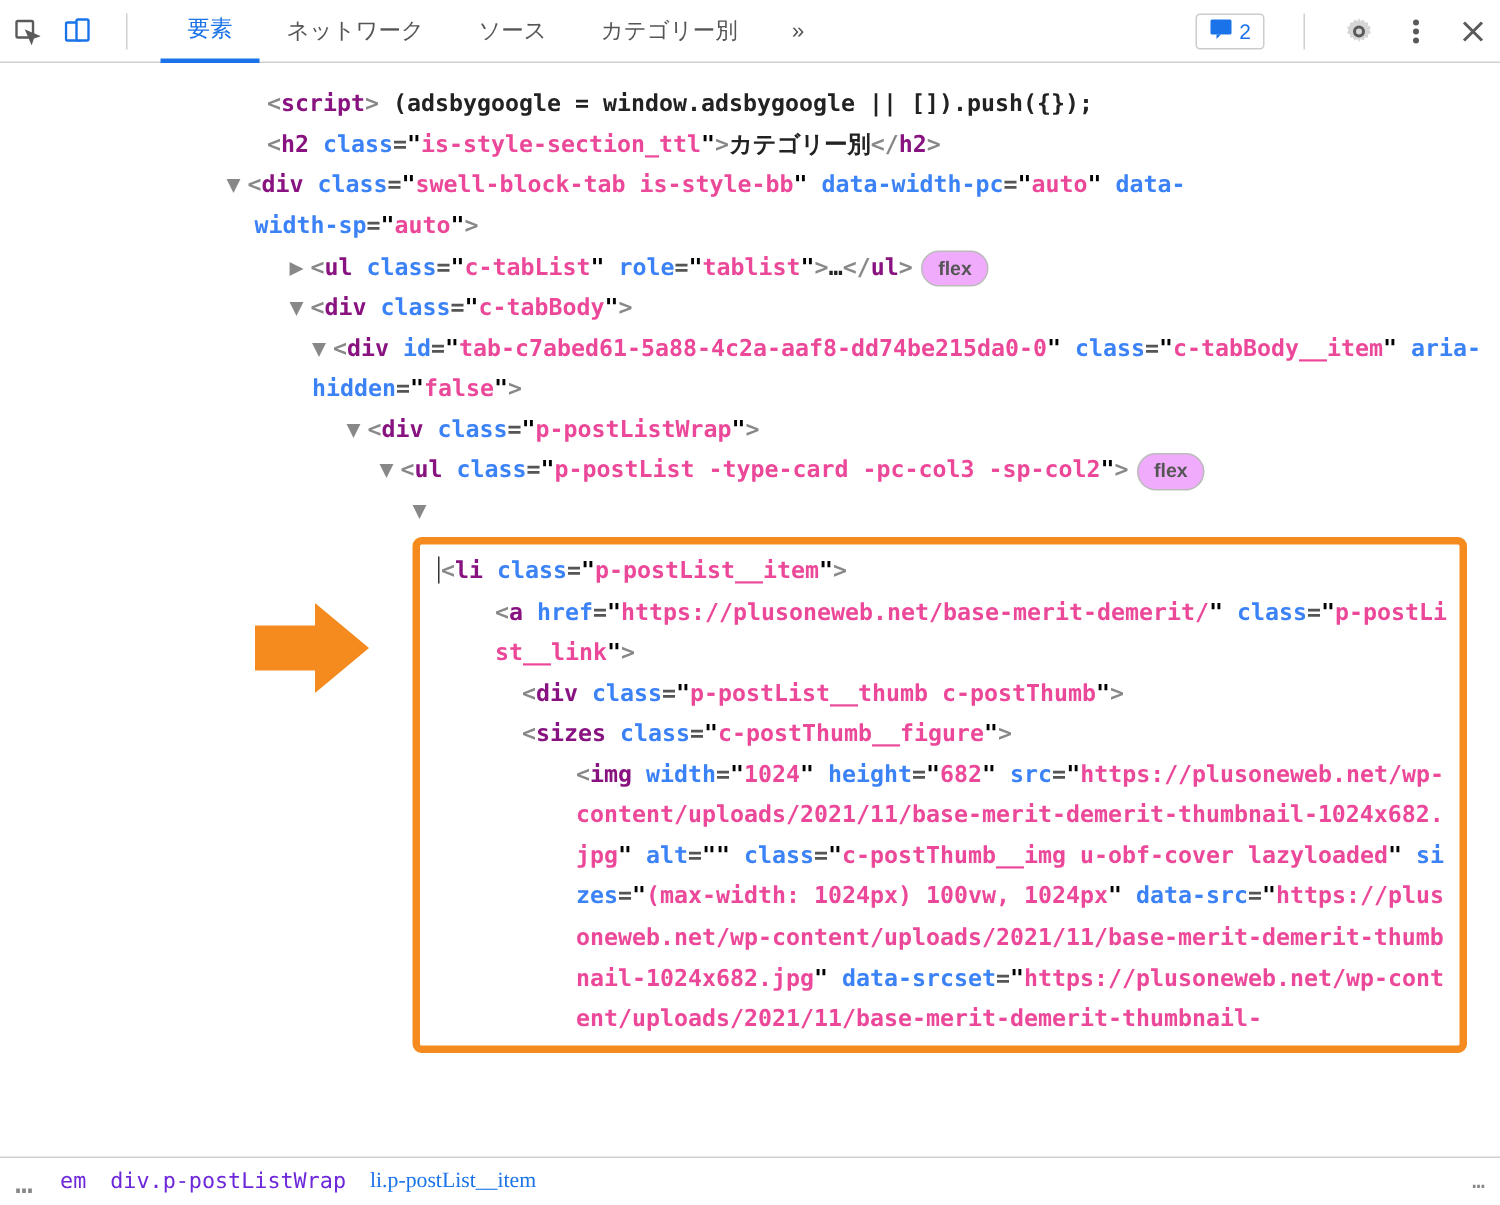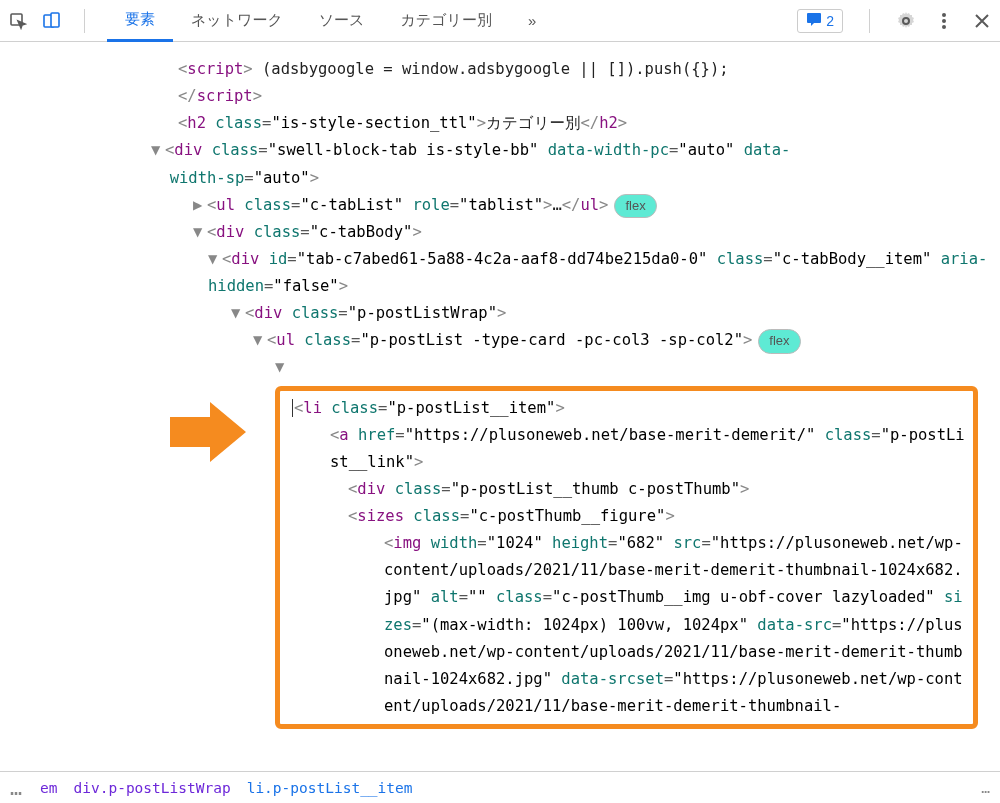--- a/index.html
+++ b/index.html
@@ -70,52 +70,53 @@
 }
 .badge-icon { color: #1a73e8; }
 .badge-count { color: #1a73e8; font-size: 14px; font-family: sans-serif; }
 .pane {
   position: relative;
   padding: 14px 8px 0 8px;
   font-size: 15.5px;
   line-height: 1.75;
   height: calc(100% - 42px - 32px);
   overflow: hidden;
+  font-weight: bold;
 }
 .code-line {
   white-space: nowrap;
   font-family: Menlo, Monaco, Consolas, monospace;
 }
 .indent-1 { padding-left: 170px; }
 .indent-1b { padding-left: 143px; }
 .indent-2 { padding-left: 185px; }
 .indent-3 { padding-left: 200px; }
 .indent-4 { padding-left: 223px; }
 .indent-5 { padding-left: 245px; }
 .indent-6 { padding-left: 267px; }
 .tag-bracket { color: #888; }
 .tag-name { color: #881280; }
-.attr-name { color: #0f766e; }
+.attr-name { color: #3b82f6; }
 .attr-eq { color: #555; }
-.attr-val { color: #000000; }
+.attr-val { color: #ec4899; }
 .text-content { color: #222; }
 .expand-toggle {
   color: #888;
   display: inline-block;
   width: 14px;
   cursor: pointer;
 }
 .flex-badge {
   display: inline-block;
   border: 1px solid #bbb;
   border-radius: 14px;
   padding: 0 10px;
   font-size: 13px;
   color: #555;
-  background: #5eead4;
+  background: #f0abfc;
   margin-left: 6px;
   font-family: sans-serif;
 }
 .highlight-box {
   border: 5px solid #f58b1f;
   border-radius: 6px;
   margin: 4px 14px 0 267px;
   padding: 4px 4px;
   min-height: 340px;
 }
@@ -140,21 +141,21 @@
   border-top: 1px solid #d0d0d0;
   display: flex;
   align-items: center;
   padding: 0 10px;
   font-size: 14.5px;
   font-family: Menlo, Monaco, monospace;
   color: #555;
   gap: 16px;
 }
 .breadcrumb .crumb { color: #6d28d9; }
-.breadcrumb .crumb.active { color: #1a73e8; }
+.breadcrumb .crumb.active { color: #1a73e8; font-family: Liberation Serif, serif; }
 .dots { color: #888; font-size: 20px; letter-spacing: 2px; }
 .trail-dots { margin-left: auto; color: #888; }
 </style>
 </head>
 <body>
 
 <div class="toolbar">
   <div class="toolbar-left">
     <span class="toolbar-icon">
       <svg width="18" height="18" viewBox="0 0 18 18" fill="none" stroke="#5a5a5a" stroke-width="1.6">
@@ -204,21 +205,20 @@
     <span class="toolbar-icon">
       <svg width="14" height="14" viewBox="0 0 14 14" stroke="#5a5a5a" stroke-width="2">
           <path d="M1 1l12 12M13 1L1 13"></path>
         </svg>
     </span>
   </div>
 </div>
 
 <div class="pane">
   <div class="code-line indent-1"><span class="tag-bracket">&lt;</span><span class="tag-name">script</span><span class="tag-bracket">&gt;</span><span class="text-content"> (adsbygoogle = window.adsbygoogle || []).push({});</span></div>
-  <div class="code-line indent-1"><span class="tag-bracket">&lt;/</span><span class="tag-name">script</span><span class="tag-bracket">&gt;</span></div>
   <div class="code-line indent-1"><span class="tag-bracket">&lt;</span><span class="tag-name">h2</span> <span class="attr-name">class</span><span class="attr-eq">=</span>"<span class="attr-val">is-style-section_ttl</span>"<span class="tag-bracket">&gt;</span><span class="text-content">カテゴリー別</span><span class="tag-bracket">&lt;/</span><span class="tag-name">h2</span><span class="tag-bracket">&gt;</span></div>
   <div class="code-line indent-1b"><span class="expand-toggle">▼</span><span class="tag-bracket">&lt;</span><span class="tag-name">div</span> <span class="attr-name">class</span><span class="attr-eq">=</span>"<span class="attr-val">swell-block-tab is-style-bb</span>" <span class="attr-name">data-width-pc</span><span class="attr-eq">=</span>"<span class="attr-val">auto</span>" <span class="attr-name">data-</span><br>&nbsp;&nbsp;<span class="attr-name">width-sp</span><span class="attr-eq">=</span>"<span class="attr-val">auto</span>"<span class="tag-bracket">&gt;</span></div>
   <div class="code-line indent-2"><span class="expand-toggle">▶</span><span class="tag-bracket">&lt;</span><span class="tag-name">ul</span> <span class="attr-name">class</span><span class="attr-eq">=</span>"<span class="attr-val">c-tabList</span>" <span class="attr-name">role</span><span class="attr-eq">=</span>"<span class="attr-val">tablist</span>"<span class="tag-bracket">&gt;</span><span class="text-content">…</span><span class="tag-bracket">&lt;/</span><span class="tag-name">ul</span><span class="tag-bracket">&gt;</span><span class="flex-badge">flex</span></div>
   <div class="code-line indent-2"><span class="expand-toggle">▼</span><span class="tag-bracket">&lt;</span><span class="tag-name">div</span> <span class="attr-name">class</span><span class="attr-eq">=</span>"<span class="attr-val">c-tabBody</span>"<span class="tag-bracket">&gt;</span></div>
   <div class="code-line indent-3" style="white-space:normal;word-break:break-all;"><span class="expand-toggle">▼</span><span class="tag-bracket">&lt;</span><span class="tag-name">div</span> <span class="attr-name">id</span><span class="attr-eq">=</span>"<span class="attr-val">tab-c7abed61-5a88-4c2a-aaf8-dd74be215da0-0</span>" <span class="attr-name">class</span><span class="attr-eq">=</span>"<span class="attr-val">c-tabBody__item</span>" <span class="attr-name">aria-hidden</span><span class="attr-eq">=</span>"<span class="attr-val">false</span>"<span class="tag-bracket">&gt;</span></div>
   <div class="code-line indent-4"><span class="expand-toggle">▼</span><span class="tag-bracket">&lt;</span><span class="tag-name">div</span> <span class="attr-name">class</span><span class="attr-eq">=</span>"<span class="attr-val">p-postListWrap</span>"<span class="tag-bracket">&gt;</span></div>
   <div class="code-line indent-5"><span class="expand-toggle">▼</span><span class="tag-bracket">&lt;</span><span class="tag-name">ul</span> <span class="attr-name">class</span><span class="attr-eq">=</span>"<span class="attr-val">p-postList -type-card -pc-col3 -sp-col2</span>"<span class="tag-bracket">&gt;</span><span class="flex-badge">flex</span></div>
   <div class="code-line indent-6"><span class="expand-toggle">▼</span></div>
 
   <svg class="arrow" viewBox="0 0 76 60">

